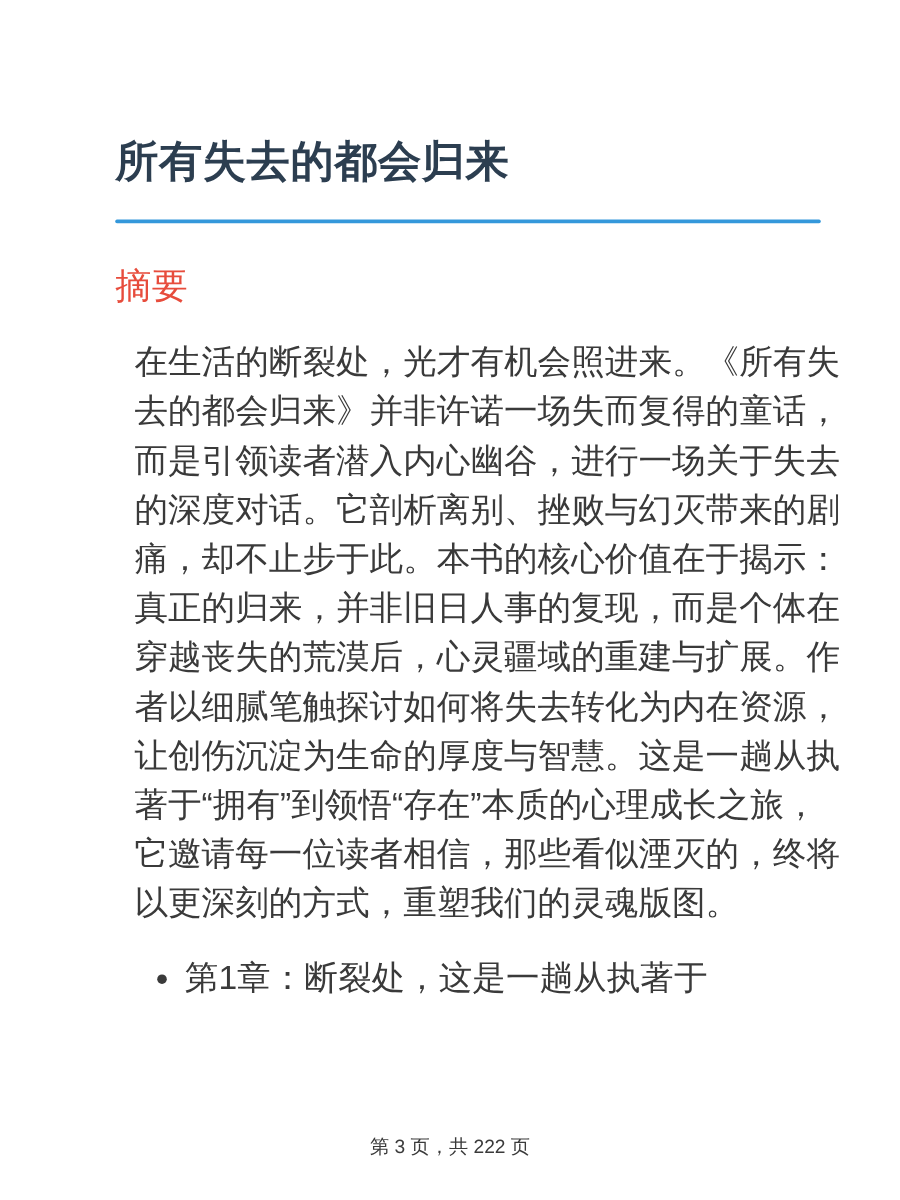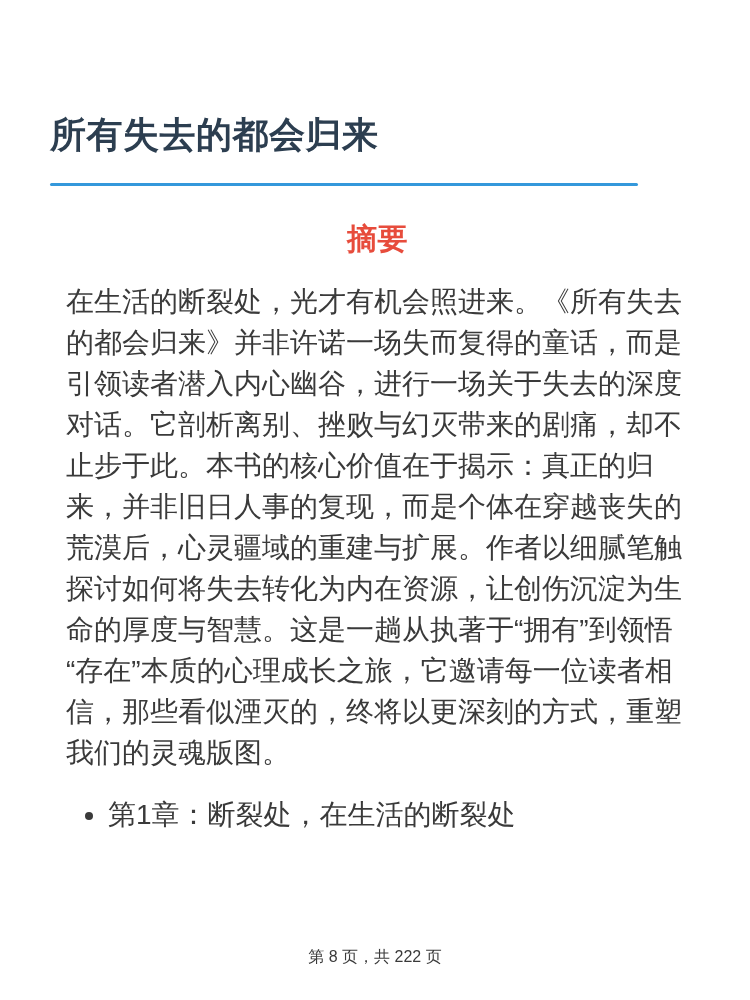--- a/index.html
+++ b/index.html
@@ -12,44 +12,43 @@
   * { box-sizing: border-box; }
   html, body { margin: 0; padding: 0; background: #ffffff; }
   .page {
     position: relative;
     width: 750px;
     height: 1000px;
     background: #ffffff;
     overflow: hidden;
     font-family: "Liberation Sans", "DejaVu Sans", sans-serif;
   }
-  .content { padding: 113px 45px 0 50px; }
+  .content { padding: 113px 45px 0 96px; }
   h1.doc-title {
     margin: 0;
     font-size: 36px;
     line-height: 43px;
     font-weight: 700;
     color: var(--title_heading);
     letter-spacing: 0.5px;
   }
   .title-rule {
     width: 588px;
     height: 3px;
     margin-top: 27px;
     background: var(--divider);
     border-radius: 2px;
   }
   h2.section-heading {
     margin: 35px 0 0 0;
     font-size: 30px;
     line-height: 36px;
-    font-weight: 700;
+    font-weight: 400;
     color: var(--section_heading);
     letter-spacing: 0.5px;
-    text-align: center;
   }
   h2.section-heading.toc { margin-top: 24px; }
   p.abstract-body {
     margin: 24px 0 0 16px;
     font-size: 28px;
     line-height: 41px;
     color: var(--body_text);
     text-align: left;
     overflow-wrap: break-word;
   }
@@ -87,20 +86,20 @@
 
     <div class="title-rule"></div>
 
     <h2 class="section-heading">摘要</h2>
 
     <p class="abstract-body">在生活的断裂处，光才有机会照进来。《所有失去的都会归来》并非许诺一场失而复得的童话，而是引领读者潜入内心幽谷，进行一场关于失去的深度对话。它剖析离别、挫败与幻灭带来的剧痛，却不止步于此。本书的核心价值在于揭示：真正的归来，并非旧日人事的复现，而是个体在穿越丧失的荒漠后，心灵疆域的重建与扩展。作者以细腻笔触探讨如何将失去转化为内在资源，让创伤沉淀为生命的厚度与智慧。这是一趟从执著于“拥有”到领悟“存在”本质的心理成长之旅，它邀请每一位读者相信，那些看似湮灭的，终将以更深刻的方式，重塑我们的灵魂版图。</p>
 
 
     <ul class="toc-list">
       <li>
-        <span>第1章：断裂处，在生活的断裂处</span>
+        <span>第1章：断裂处，这是一趟从执著于</span>
       </li>
     </ul>
 
   </div>
 
-  <div class="page-footer">第 8 页，共 222 页</div>
+  <div class="page-footer">第 3 页，共 222 页</div>
 </div>
 
 </body></html>

